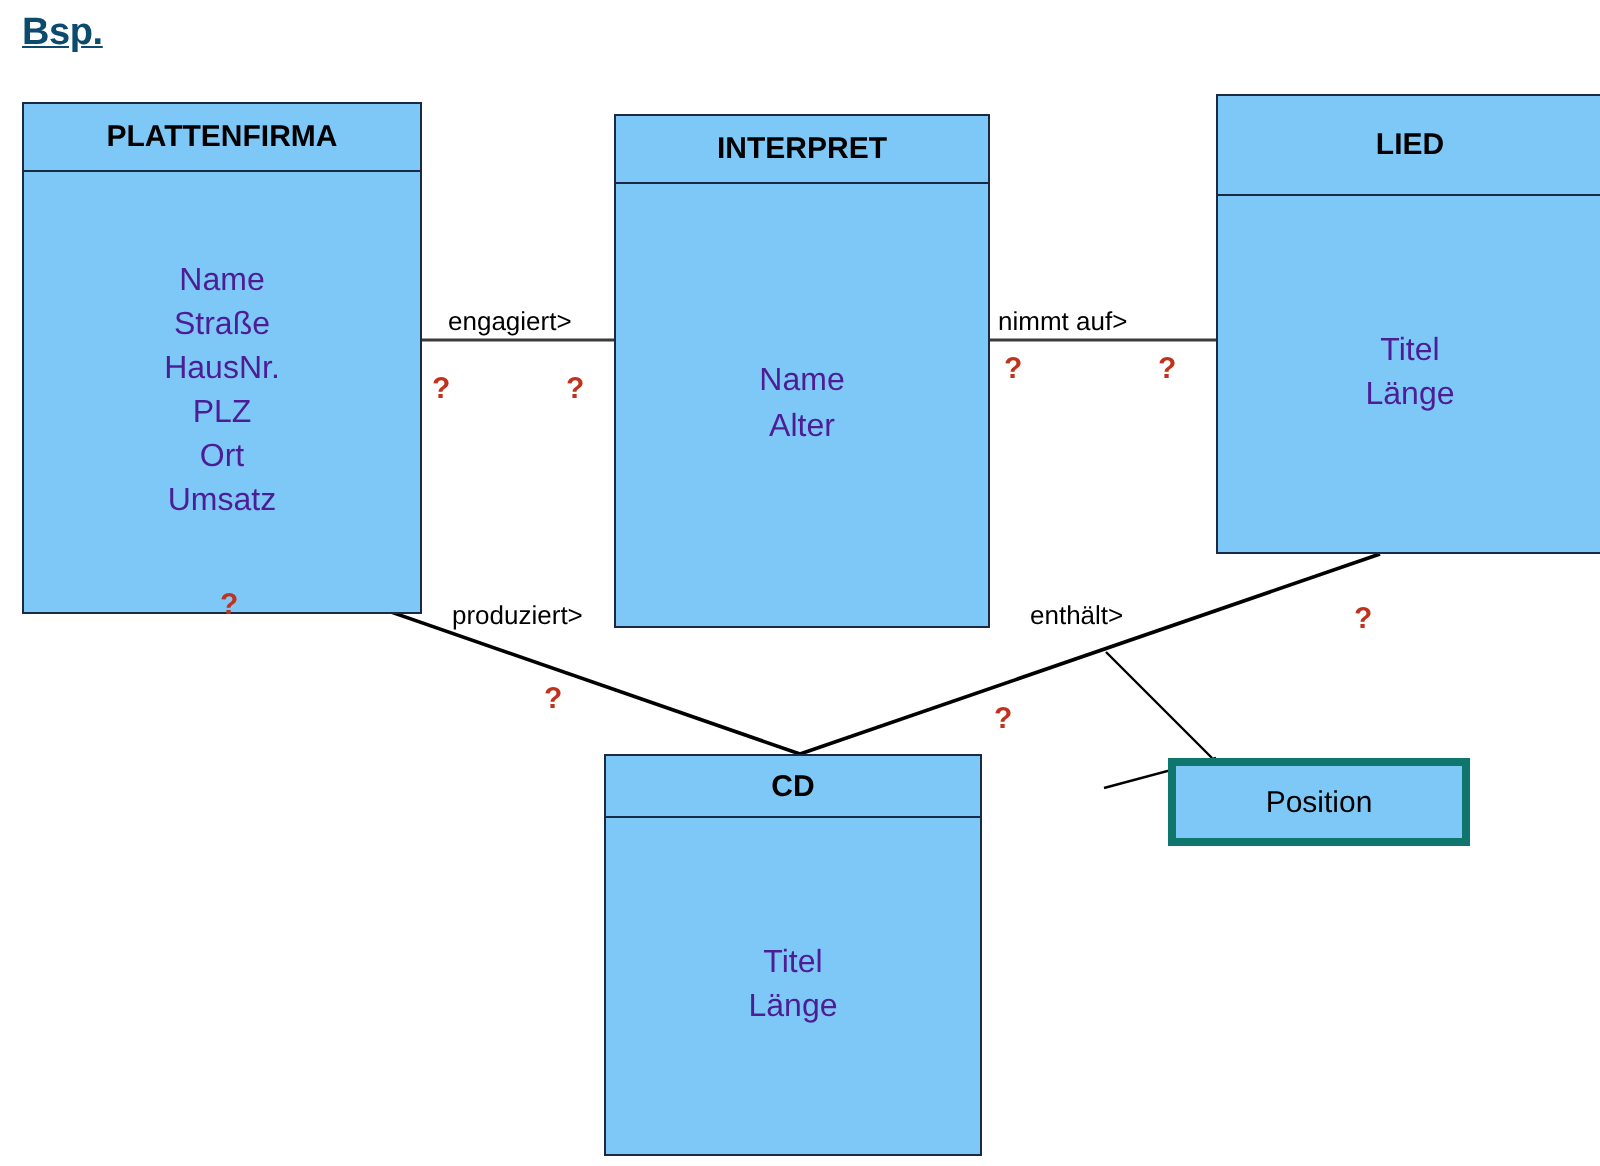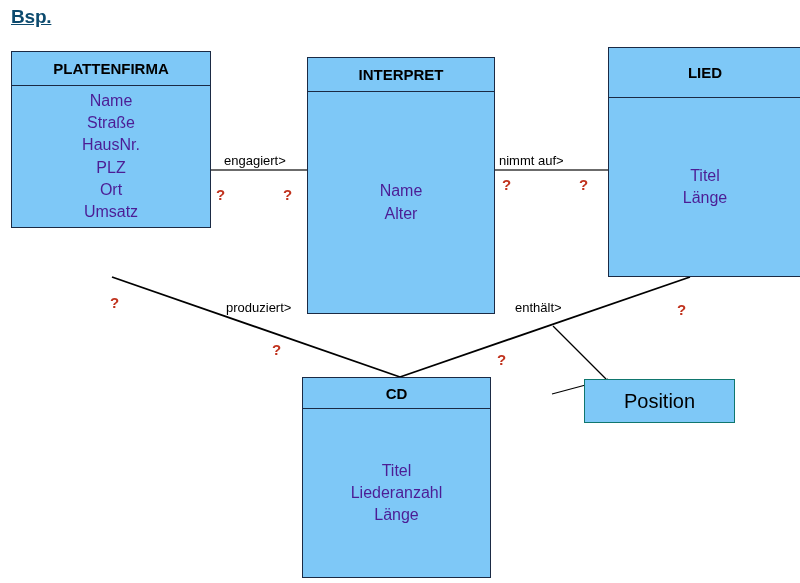--- a/index.html
+++ b/index.html
@@ -73,25 +73,25 @@
   .attr {
     display: block;
     text-align: center;
   }
 
   
   .simple-box {
     position: absolute;
     box-sizing: border-box;
     background: #7ec8f7;
-    border: 1px solid #0f766e;
+    border: 4px solid #0f766e;
     display: flex;
     align-items: center;
     justify-content: center;
-    font-size: 20px;
+    font-size: 15px;
     color: #000000;
     z-index: 2;
   }
 
   
   .rel-label {
     position: absolute;
     font-size: 13px;
     color: #000000;
     white-space: nowrap;
@@ -119,21 +119,21 @@
     <line x1="112" y1="277" x2="400" y2="377" stroke="#000000" stroke-width="1.8"></line>
 
     <line x1="400" y1="377" x2="690" y2="277" stroke="#000000" stroke-width="1.8"></line>
 
     <line x1="552" y1="394" x2="608" y2="379" stroke="#000000" stroke-width="1.2" transform="rotate(0)"></line>
     <line x1="553" y1="326" x2="606" y2="379" stroke="#000000" stroke-width="1.2"></line>
   </svg>
 
   <div class="page-title">Bsp.</div>
 
-  <div class="entity" style="left:11px; top:51px; width:200px; height:177px;">
+  <div class="entity" style="left:11px; top:51px; width:200px; height:256px;">
     <div class="entity-header" style="height:34px;">PLATTENFIRMA</div>
     <div class="entity-body">
       <span class="attr">Name</span>
       <span class="attr">Straße</span>
       <span class="attr">HausNr.</span>
       <span class="attr">PLZ</span>
       <span class="attr">Ort</span>
       <span class="attr">Umsatz</span>
     </div>
   </div>
@@ -151,21 +151,20 @@
     <div class="entity-body">
       <span class="attr">Titel</span>
       <span class="attr">Länge</span>
     </div>
   </div>
 
   <div class="entity" style="left:302px; top:377px; width:189px; height:201px;">
     <div class="entity-header" style="height:31px;">CD</div>
     <div class="entity-body">
       <span class="attr">Titel</span>
-      <span class="attr">Liederanzahl</span>
       <span class="attr">Länge</span>
     </div>
   </div>
 
   <div class="simple-box" style="left:584px; top:379px; width:151px; height:44px;">
     <span>Position</span>
   </div>
 
   <div class="rel-label" style="left:224px; top:153px;">engagiert&gt;</div>
   <div class="rel-label" style="left:499px; top:153px;">nimmt auf&gt;</div>

